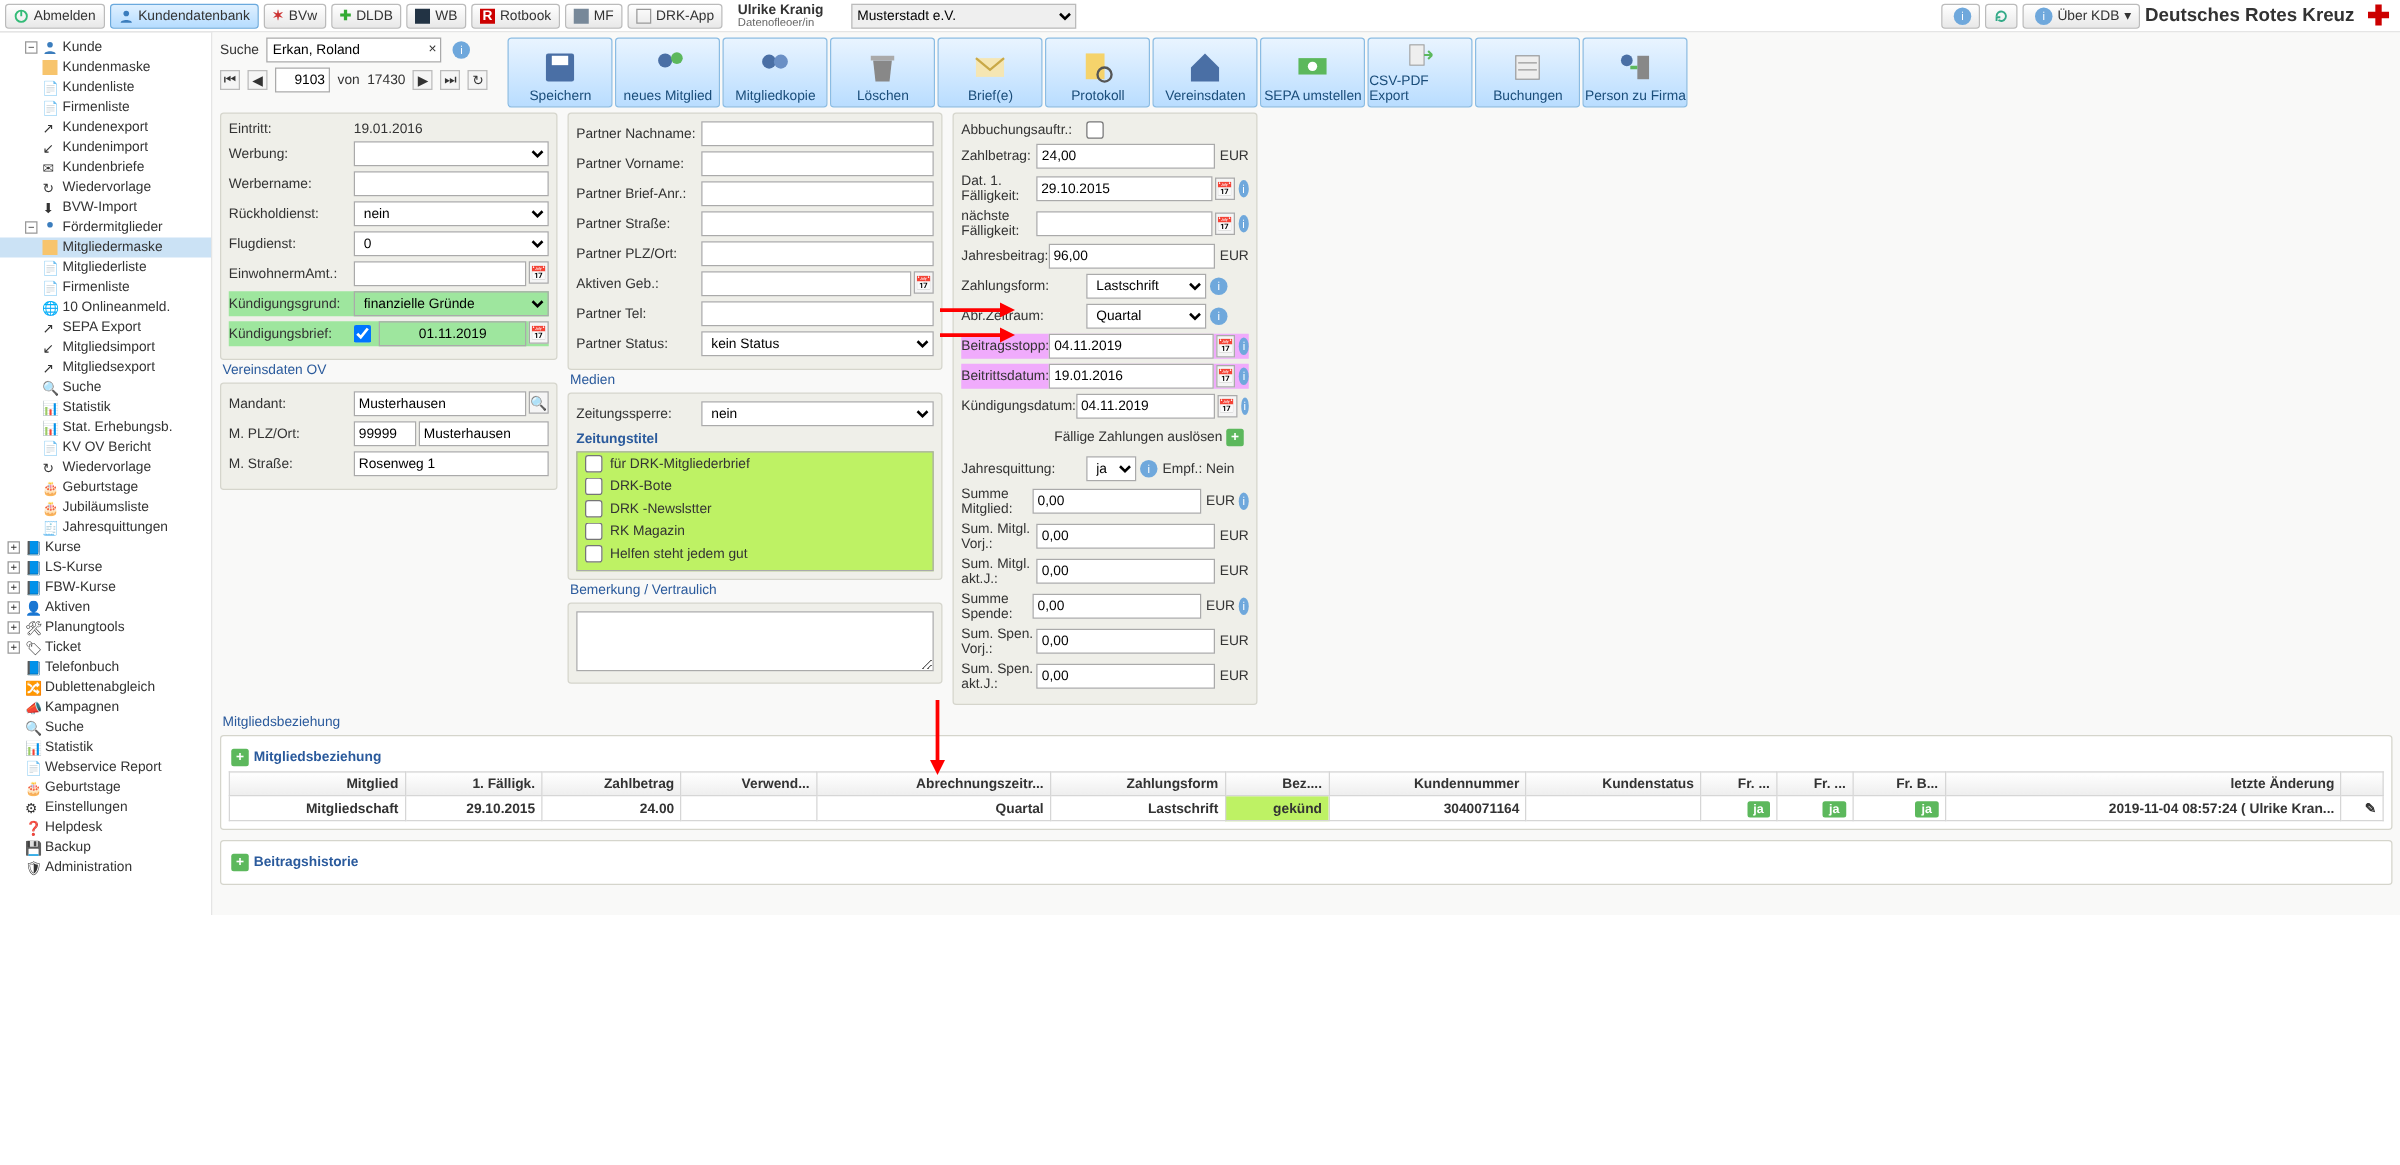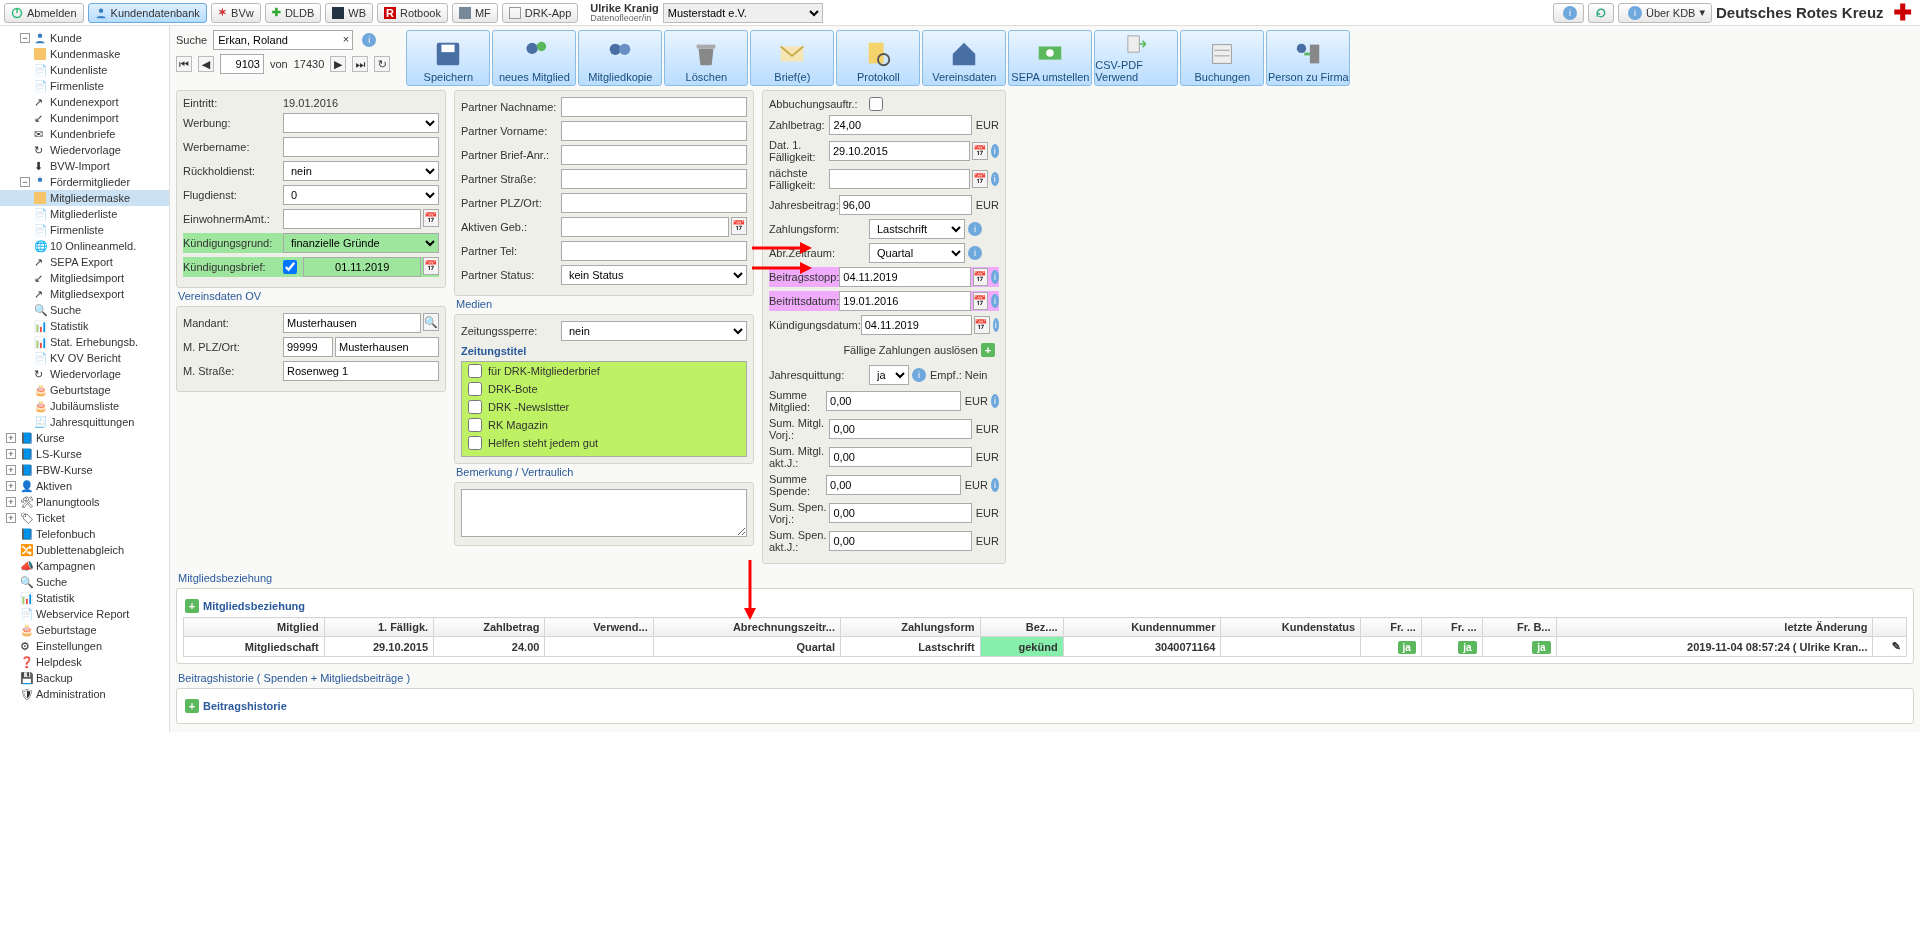--- a/index.html
+++ b/index.html
@@ -4,21 +4,21 @@
 <style>
 *{box-sizing:border-box;font-family:Arial,Helvetica,sans-serif;font-size:11px;margin:0;padding:0}
 body{background:#fff;color:#333}
 .topbar{display:flex;align-items:center;height:26px;border-bottom:1px solid #ddd;padding:0 4px;gap:4px}
 .tbtn{display:inline-flex;align-items:center;gap:4px;background:linear-gradient(#fff,#e8e8e8);border:1px solid #bbb;border-radius:3px;padding:2px 6px;cursor:pointer;height:20px}
 .tbtn.active{background:linear-gradient(#dff0ff,#b5dcff);border-color:#6aa9dd}
 .ticon{width:12px;height:12px}
 .usr{margin-left:8px;line-height:1}
 .usr .n{font-weight:bold}
 .usr .r{font-size:9px;color:#666}
-.orgsel{margin-left:0;height:20px;border:1px solid #bbb;width:160px}
+.orgsel{margin-left:18px;height:20px;border:1px solid #bbb;width:180px}
 .spacer{flex:1}
 .brand{font-weight:bold;font-size:15px;margin-right:6px}
 .plus{color:#c00;font-size:22px;font-weight:bold;margin-right:4px}
 .main{display:flex}
 .side{width:170px;border-right:1px solid #ddd;padding:4px 0;height:706px;overflow:auto}
 .tree li{list-style:none;display:flex;align-items:center;padding:2px 4px 2px 6px;cursor:pointer;gap:4px}
 .tree li.ind1{padding-left:20px}
 .tree li.ind2{padding-left:34px}
 .tree li.sel{background:#cbe2f5}
 .exp{width:10px;height:10px;border:1px solid #999;display:inline-flex;align-items:center;justify-content:center;font-size:9px;line-height:1}
@@ -387,21 +387,21 @@
               <rect x="4" y="8" width="24" height="14" fill="#5cb85c"></rect>
               <circle cx="16" cy="15" r="4" fill="#fff"></circle>
             </svg>
             <span>SEPA umstellen</span>
           </div>
   <div class="bigbtn">
             <svg class="bi" viewBox="0 0 32 32">
               <rect x="6" y="6" width="14" height="20" fill="#eee" stroke="#999"></rect>
               <path d="M20 16h8m0 0-4-4m4 4-4 4" stroke="#5cb85c" stroke-width="2" fill="none"></path>
             </svg>
-            <span>CSV-PDF Verwend</span>
+            <span>CSV-PDF Export</span>
           </div>
   <div class="bigbtn">
             <svg class="bi" viewBox="0 0 32 32">
               <rect x="6" y="6" width="20" height="20" fill="#eee" stroke="#999"></rect>
               <line x1="8" y1="12" x2="24" y2="12" stroke="#999"></line>
               <line x1="8" y1="18" x2="24" y2="18" stroke="#999"></line>
             </svg>
             <span>Buchungen</span>
           </div>
   <div class="bigbtn">
@@ -692,36 +692,35 @@
                 <th>letzte Änderung</th>
                 <th></th>
 </tr>
 <tr>
 <td>Mitgliedschaft</td>
                 <td>29.10.2015</td>
                 <td>24.00</td>
                 <td></td>
                 <td>Quartal</td>
                 <td>Lastschrift</td>
-                <td style="background:#86efac">gekünd</td>
+                <td style="background:#bef264">gekünd</td>
                 <td>3040071164</td>
                 <td></td>
                 <td><span class="badge">ja</span></td>
                 <td><span class="badge">ja</span></td>
                 <td><span class="badge">ja</span></td>
                 <td>2019-11-04 08:57:24 ( Ulrike Kran...</td>
                 <td><span>✎</span></td>
 </tr>
 </tbody>
           </table>
 </div>
 </div>
 
 <div class="tblwrap">
-<div class="section-title">Beitragshistorie ( Spenden + Mitgliedsbeiträge )</div>
 <div class="panel" style="background:#fff">
 <div class="subhdr">
             <span class="addicon">+</span>
             <b>Beitragshistorie</b>
           </div>
 </div>
 </div>
 
 </div>
 </div>

